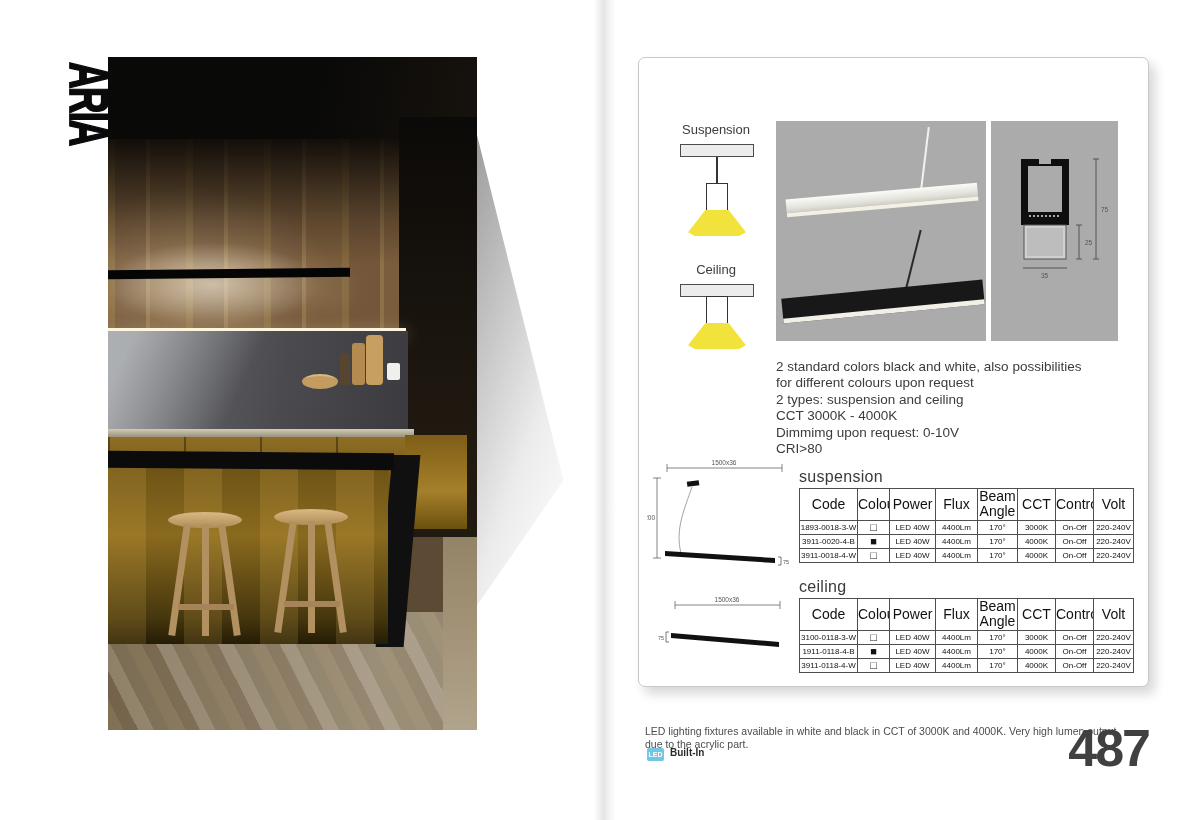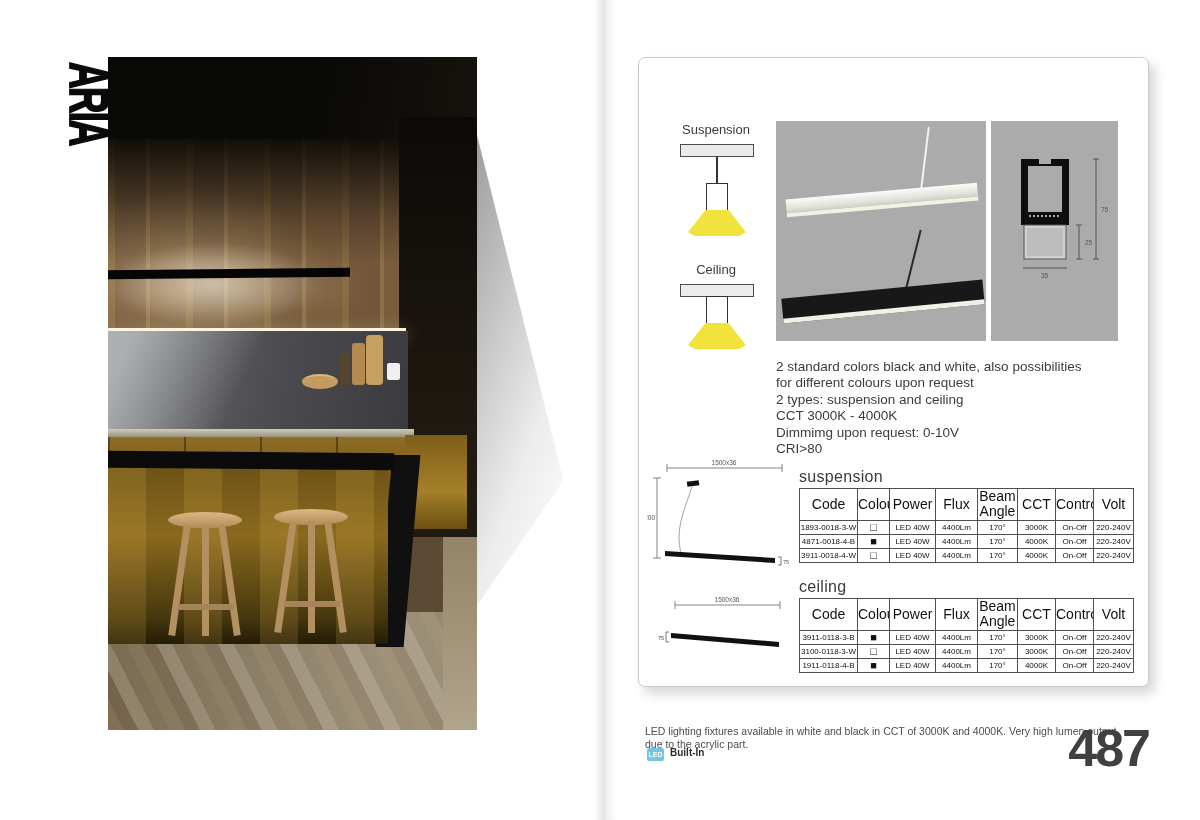--- a/index.html
+++ b/index.html
@@ -255,21 +255,21 @@
             <td>1893-0018-3-W</td>
             <td>□</td>
             <td>LED 40W</td>
             <td>4400Lm</td>
             <td>170°</td>
             <td>3000K</td>
             <td>On-Off</td>
             <td>220-240V</td>
           </tr>
           <tr>
-            <td>4871-0018-4-B</td>
+            <td>3911-0020-4-B</td>
             <td>■</td>
             <td>LED 40W</td>
             <td>4400Lm</td>
             <td>170°</td>
             <td>4000K</td>
             <td>On-Off</td>
             <td>220-240V</td>
           </tr>
           <tr>
             <td>3911-0018-4-W</td>
@@ -314,42 +314,42 @@
             <th>Flux</th>
             <th>Beam
 Angle</th>
             <th>CCT</th>
             <th>Control</th>
             <th>Volt</th>
           </tr>
         </thead>
       <tbody>
           <tr>
-            <td>3911-0118-3-B</td>
-            <td>■</td>
-            <td>LED 40W</td>
-            <td>4400Lm</td>
-            <td>170°</td>
-            <td>3000K</td>
-            <td>On-Off</td>
-            <td>220-240V</td>
-          </tr>
-          <tr>
             <td>3100-0118-3-W</td>
             <td>□</td>
             <td>LED 40W</td>
             <td>4400Lm</td>
             <td>170°</td>
             <td>3000K</td>
             <td>On-Off</td>
             <td>220-240V</td>
           </tr>
           <tr>
             <td>1911-0118-4-B</td>
             <td>■</td>
+            <td>LED 40W</td>
+            <td>4400Lm</td>
+            <td>170°</td>
+            <td>4000K</td>
+            <td>On-Off</td>
+            <td>220-240V</td>
+          </tr>
+          <tr>
+            <td>3911-0118-4-W</td>
+            <td>□</td>
             <td>LED 40W</td>
             <td>4400Lm</td>
             <td>170°</td>
             <td>4000K</td>
             <td>On-Off</td>
             <td>220-240V</td>
           </tr>
         </tbody>
     </table>
   </div>

